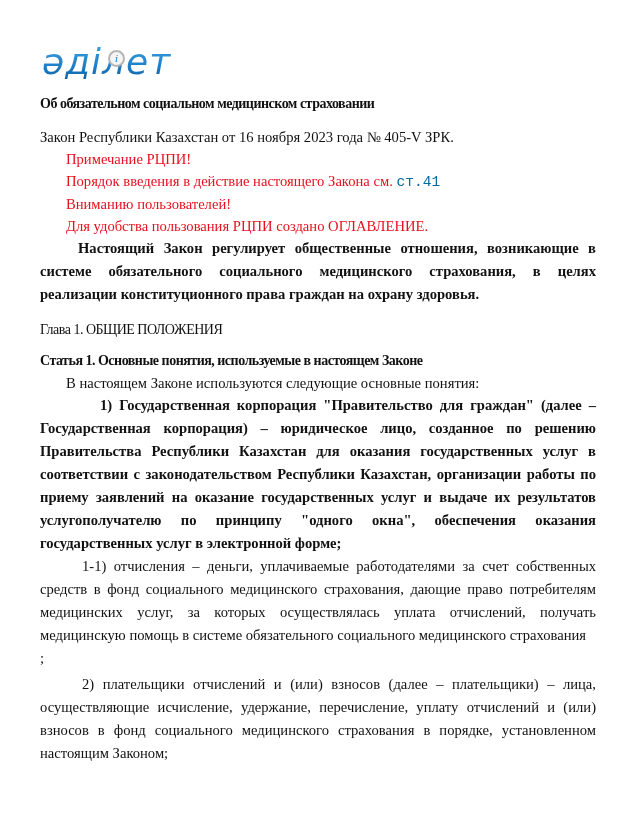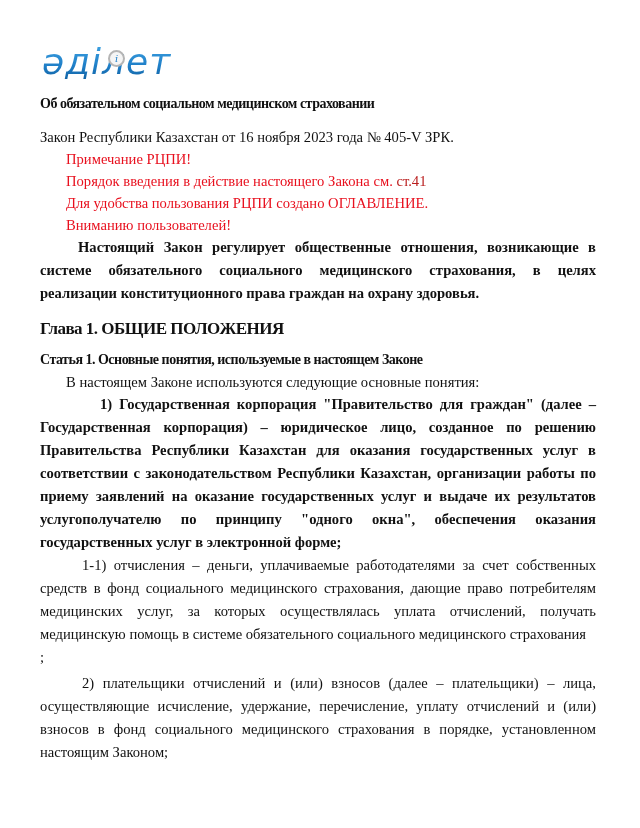--- a/index.html
+++ b/index.html
@@ -18,46 +18,46 @@
       border-radius: 50%; border: 2px solid #b5b5b5; background: #f5f5f5;
       font-family: "DejaVu Serif", serif; font-style: italic; font-size: 10px;
       color: #1f7fc8; text-align: center; line-height: 13px;
     }
     .doc { position: absolute; left: 40px; top: 90px; width: 556px;
       font-family: "Liberation Serif", serif; font-size: 14.6px; color: #111; }
     .doc p { margin: 0; }
     .title { font-weight: bold; font-size: 14px; letter-spacing: -0.5px; margin-top: 6px !important; }
     .law-line { margin-top: 14px !important; line-height: 22px; }
     .red { color: #e8101e; }
-    .black { color: #b91c1c; }
+    .black { color: #0369a1; font-family: Liberation Mono, monospace; }
     .ind1 { text-indent: 26px; line-height: 22px; }
     .just { text-align: justify; line-height: 23px; }
     .ind3 { text-indent: 60px; font-weight: bold; }
     .ind4 { text-indent: 42px; }
-    .chapter { font-weight: bold; font-size: 17px; letter-spacing: -0.5px; margin-top: 12px !important; line-height: 24px; }
+    .chapter { font-weight: normal; font-size: 14px; letter-spacing: -0.5px; margin-top: 12px !important; line-height: 24px; }
     .article { font-weight: bold; font-size: 14px; letter-spacing: -0.5px; margin-top: 8px !important; line-height: 22px; }
     .semi { line-height: 22px; }
   </style>
 </head>
 <body>
 
 <div class="page">
   <div class="logo">
     <span class="logo-text">әділет</span>
     <span class="logo-i-badge">i</span>
   </div>
 
   <div class="doc">
     <p class="title">Об обязательном социальном медицинском страховании</p>
     <p class="law-line">Закон Республики Казахстан от 16 ноября 2023 года № 405-V ЗРК.</p>
 
     <p class="ind1 red">Примечание РЦПИ!</p>
     <p class="ind1 red"><span>Порядок введения в  действие настоящего Закона см. </span><span class="black">ст.41</span></p>
+    <p class="ind1 red">Вниманию пользователей!</p>
     <p class="ind1 red">Для удобства пользования РЦПИ создано ОГЛАВЛЕНИЕ.</p>
-    <p class="ind1 red">Вниманию пользователей!</p>
 
     <p class="just ind3" style="text-indent:38px;">Настоящий Закон регулирует общественные отношения, возникающие в системе обязательного социального медицинского страхования, в целях реализации конституционного права граждан на охрану здоровья.</p>
 
     <p class="chapter">Глава 1. ОБЩИЕ ПОЛОЖЕНИЯ</p>
     <p class="article">Статья 1. Основные понятия, используемые в настоящем Законе</p>
     <p class="ind1">В настоящем Законе используются следующие основные понятия:</p>
 
     <p class="just ind3">1) Государственная корпорация "Правительство для граждан" (далее – Государственная корпорация) – юридическое лицо, созданное по решению Правительства Республики Казахстан для оказания государственных услуг в соответствии с законодательством Республики Казахстан, организации работы по приему заявлений на оказание государственных услуг и выдаче их результатов услугополучателю по принципу "одного окна", обеспечения оказания государственных услуг в электронной форме;</p>
     <p class="just ind4">1-1) отчисления – деньги, уплачиваемые работодателями за счет собственных средств в фонд социального медицинского страхования, дающие право потребителям медицинских услуг, за которых осуществлялась уплата отчислений, получать медицинскую помощь в системе обязательного социального медицинского страхования</p>
     <p class="semi">;</p>

